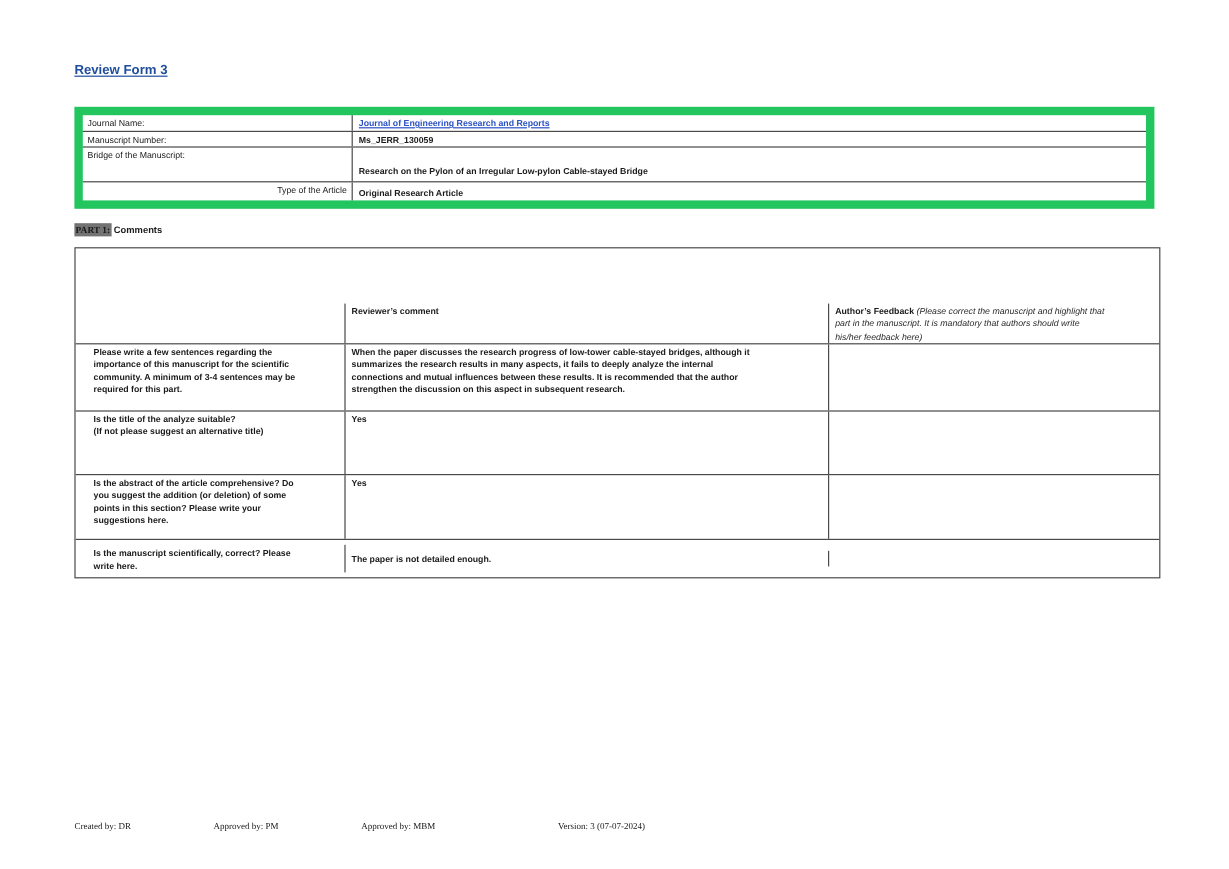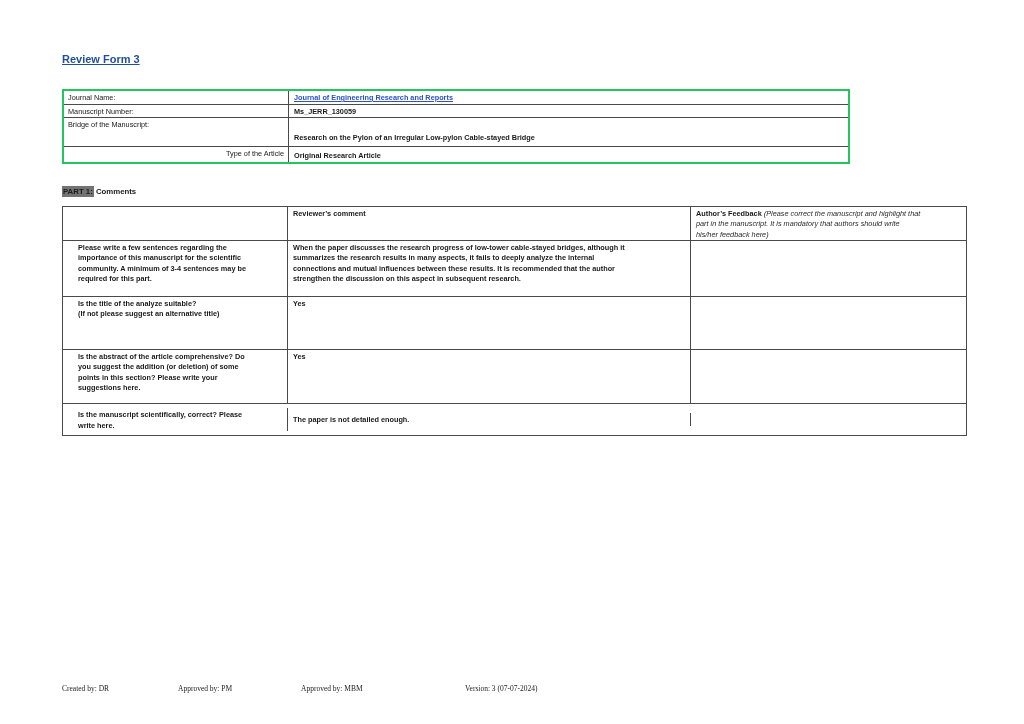--- a/index.html
+++ b/index.html
@@ -12,22 +12,22 @@
     overflow: hidden;
   }
   .doc-title {
     position: absolute; left: 62px; top: 53px;
     font-size: 11px; font-weight: bold;
     text-decoration: underline;
     color: #1f4e9c;
   }
   
   .itable {
-    position: absolute; left: 62px; top: 89px; width: 788px;
-    border: 2px solid #22c55e; box-sizing: border-box;
+    position: absolute; left: 62px; top: 89px; width: 900px;
+    border: 7px solid #22c55e; box-sizing: border-box;
     font-size: 7.3px; line-height: 9.5px;
   }
   .irow { display: flex; border-bottom: 1px solid #4a4a4a; box-sizing: border-box; }
   .irow:last-child { border-bottom: none; text-align: right; }
   .ilabel {
     width: 225px; box-sizing: border-box;
     border-right: 1px solid #4a4a4a;
     padding: 2px 4px 0 4px;
   }
   .ivalue { flex: 1; box-sizing: border-box; padding: 2px 4px 0 5px; font-weight: bold; }
@@ -36,42 +36,42 @@
   .irow.r3 { height: 29px; }
   .irow.r4 { height: 15px; }
   .irow.r3 .ivalue { display: flex; align-items: flex-end; padding-bottom: 4px; }
   .irow.r4 .ivalue { display: flex; align-items: center; }
   .link { color: #2b51c4; text-decoration: underline; cursor: pointer; }
   
   .part-heading {
     position: absolute; left: 62px; top: 187px;
     font-size: 7.8px; font-weight: bold;
   }
-  .hl { background: #737373; padding: 1px 1px; }
+  .hl { background: #737373; padding: 1px 1px; font-family: Liberation Serif, serif; }
   
   .ctable {
     position: absolute; left: 62px; top: 206px; width: 905px;
     border: 1px solid #4a4a4a; box-sizing: border-box;
     font-size: 7.3px; line-height: 10.3px;
   }
   .crow { display: flex; border-bottom: 1px solid #4a4a4a; box-sizing: border-box; }
   .crow:last-child { border-bottom: none; }
   .ccell { box-sizing: border-box; white-space: pre-line; }
   .cq {
     width: 225px; border-right: 1px solid #4a4a4a;
     padding: 2px 4px 0 15px; font-weight: bold;
   }
   .cc {
     width: 403px; border-right: 1px solid #4a4a4a;
     padding: 2px 8px 0 5px; font-weight: bold;
   }
   .cf { flex: 1; padding: 2px 5px 0 5px; }
   .cf .fb-bold { font-weight: bold; }
   .cf .fb-note { font-style: italic; color: #2a2a2a; }
-  .crow.rh  { height: 34px; }
+  .crow.rh  { height: 34px; margin-top: 46px; }
   .crow.rr1 { height: 56px; }
   .crow.rr2 { height: 53px; }
   .crow.rr3 { height: 54px; }
   .crow.rr4 { height: 31px; align-items: center; }
   .crow.rr5 { height: 42px; }
   
   .footer-item {
     position: absolute; top: 684px;
     font-family: "Liberation Serif", serif;
     font-size: 7.5px; color: #222222;

